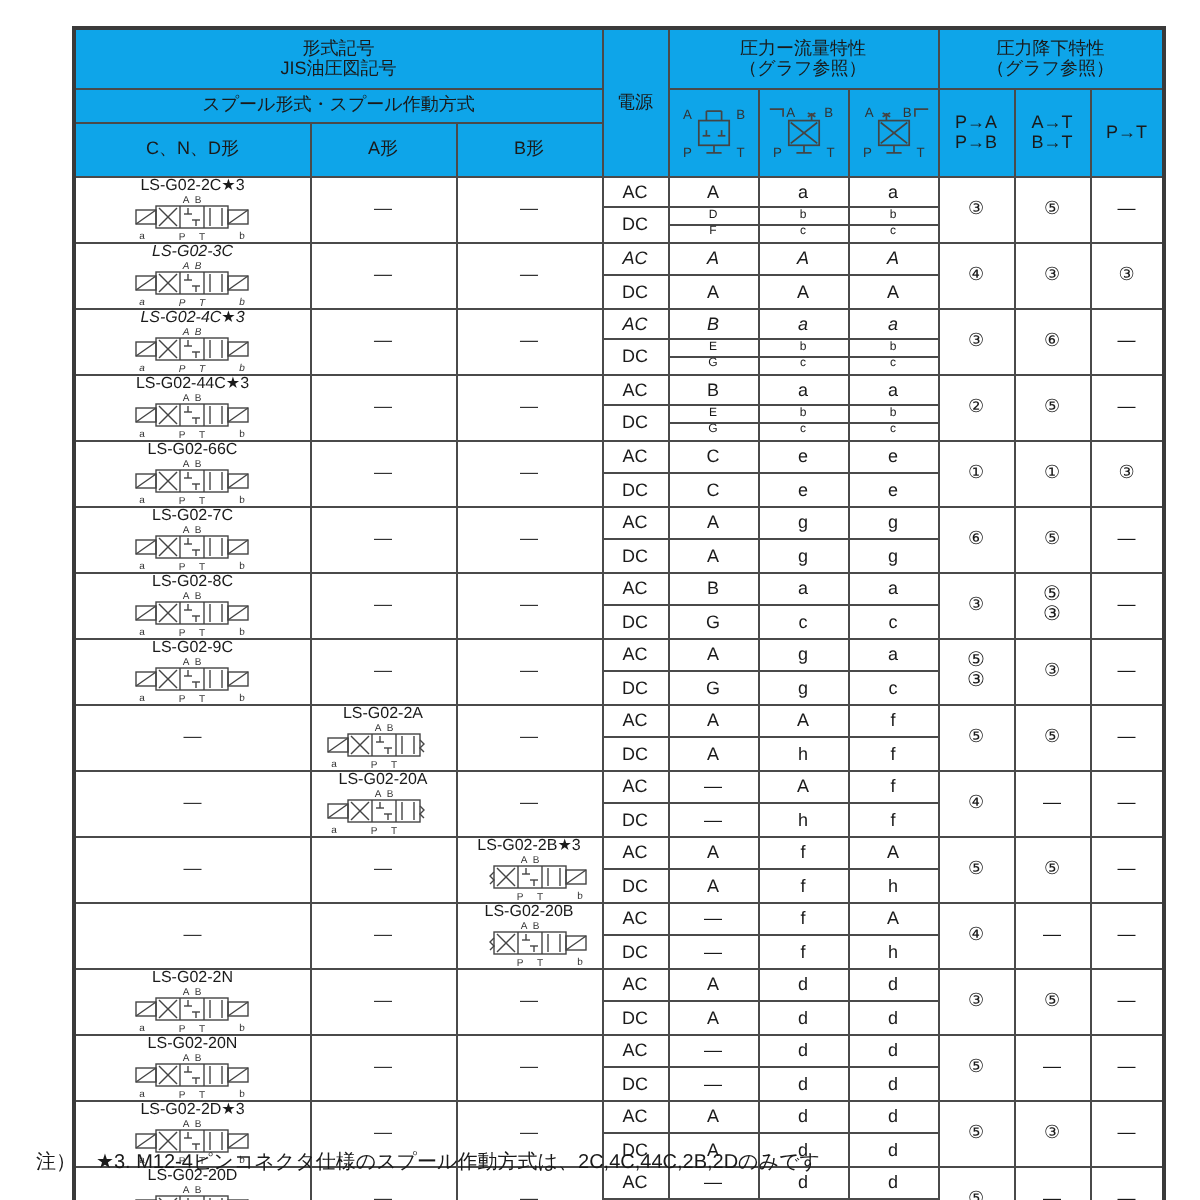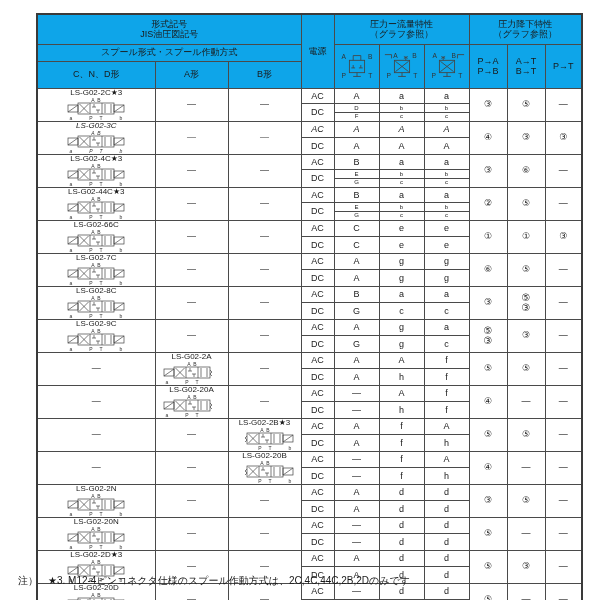--- a/index.html
+++ b/index.html
@@ -256,21 +256,21 @@
           <td class="dr" rowspan="2">④</td>
           <td class="dr" rowspan="2">③</td>
           <td class="dr" rowspan="2">③</td>
         </tr>
         <tr style="height: 15px;">
           <td class="pw">DC</td>
           <td class="lt">A</td>
           <td class="lt">A</td>
           <td class="lt">A</td>
         </tr>
-        <tr style="height: 15px;">
+        <tr style="height: 15px; font-style: italic;">
           <td class="modelcell" rowspan="2">
             <div class="model-block">
               <div class="mname">LS-G02-4C★3</div>
               <svg width="64" height="24" viewBox="0 0 64 24" class="vsym">
                 <g stroke="#444" stroke-width="0.7" fill="none">
                   <rect x="14" y="6" width="36" height="11"></rect>
                   <line x1="26" y1="6" x2="26" y2="17"></line>
                   <line x1="38" y1="6" x2="38" y2="17"></line>
                   <line x1="15.5" y1="7" x2="24.5" y2="16"></line>
                   <line x1="24.5" y1="7" x2="15.5" y2="16"></line>

